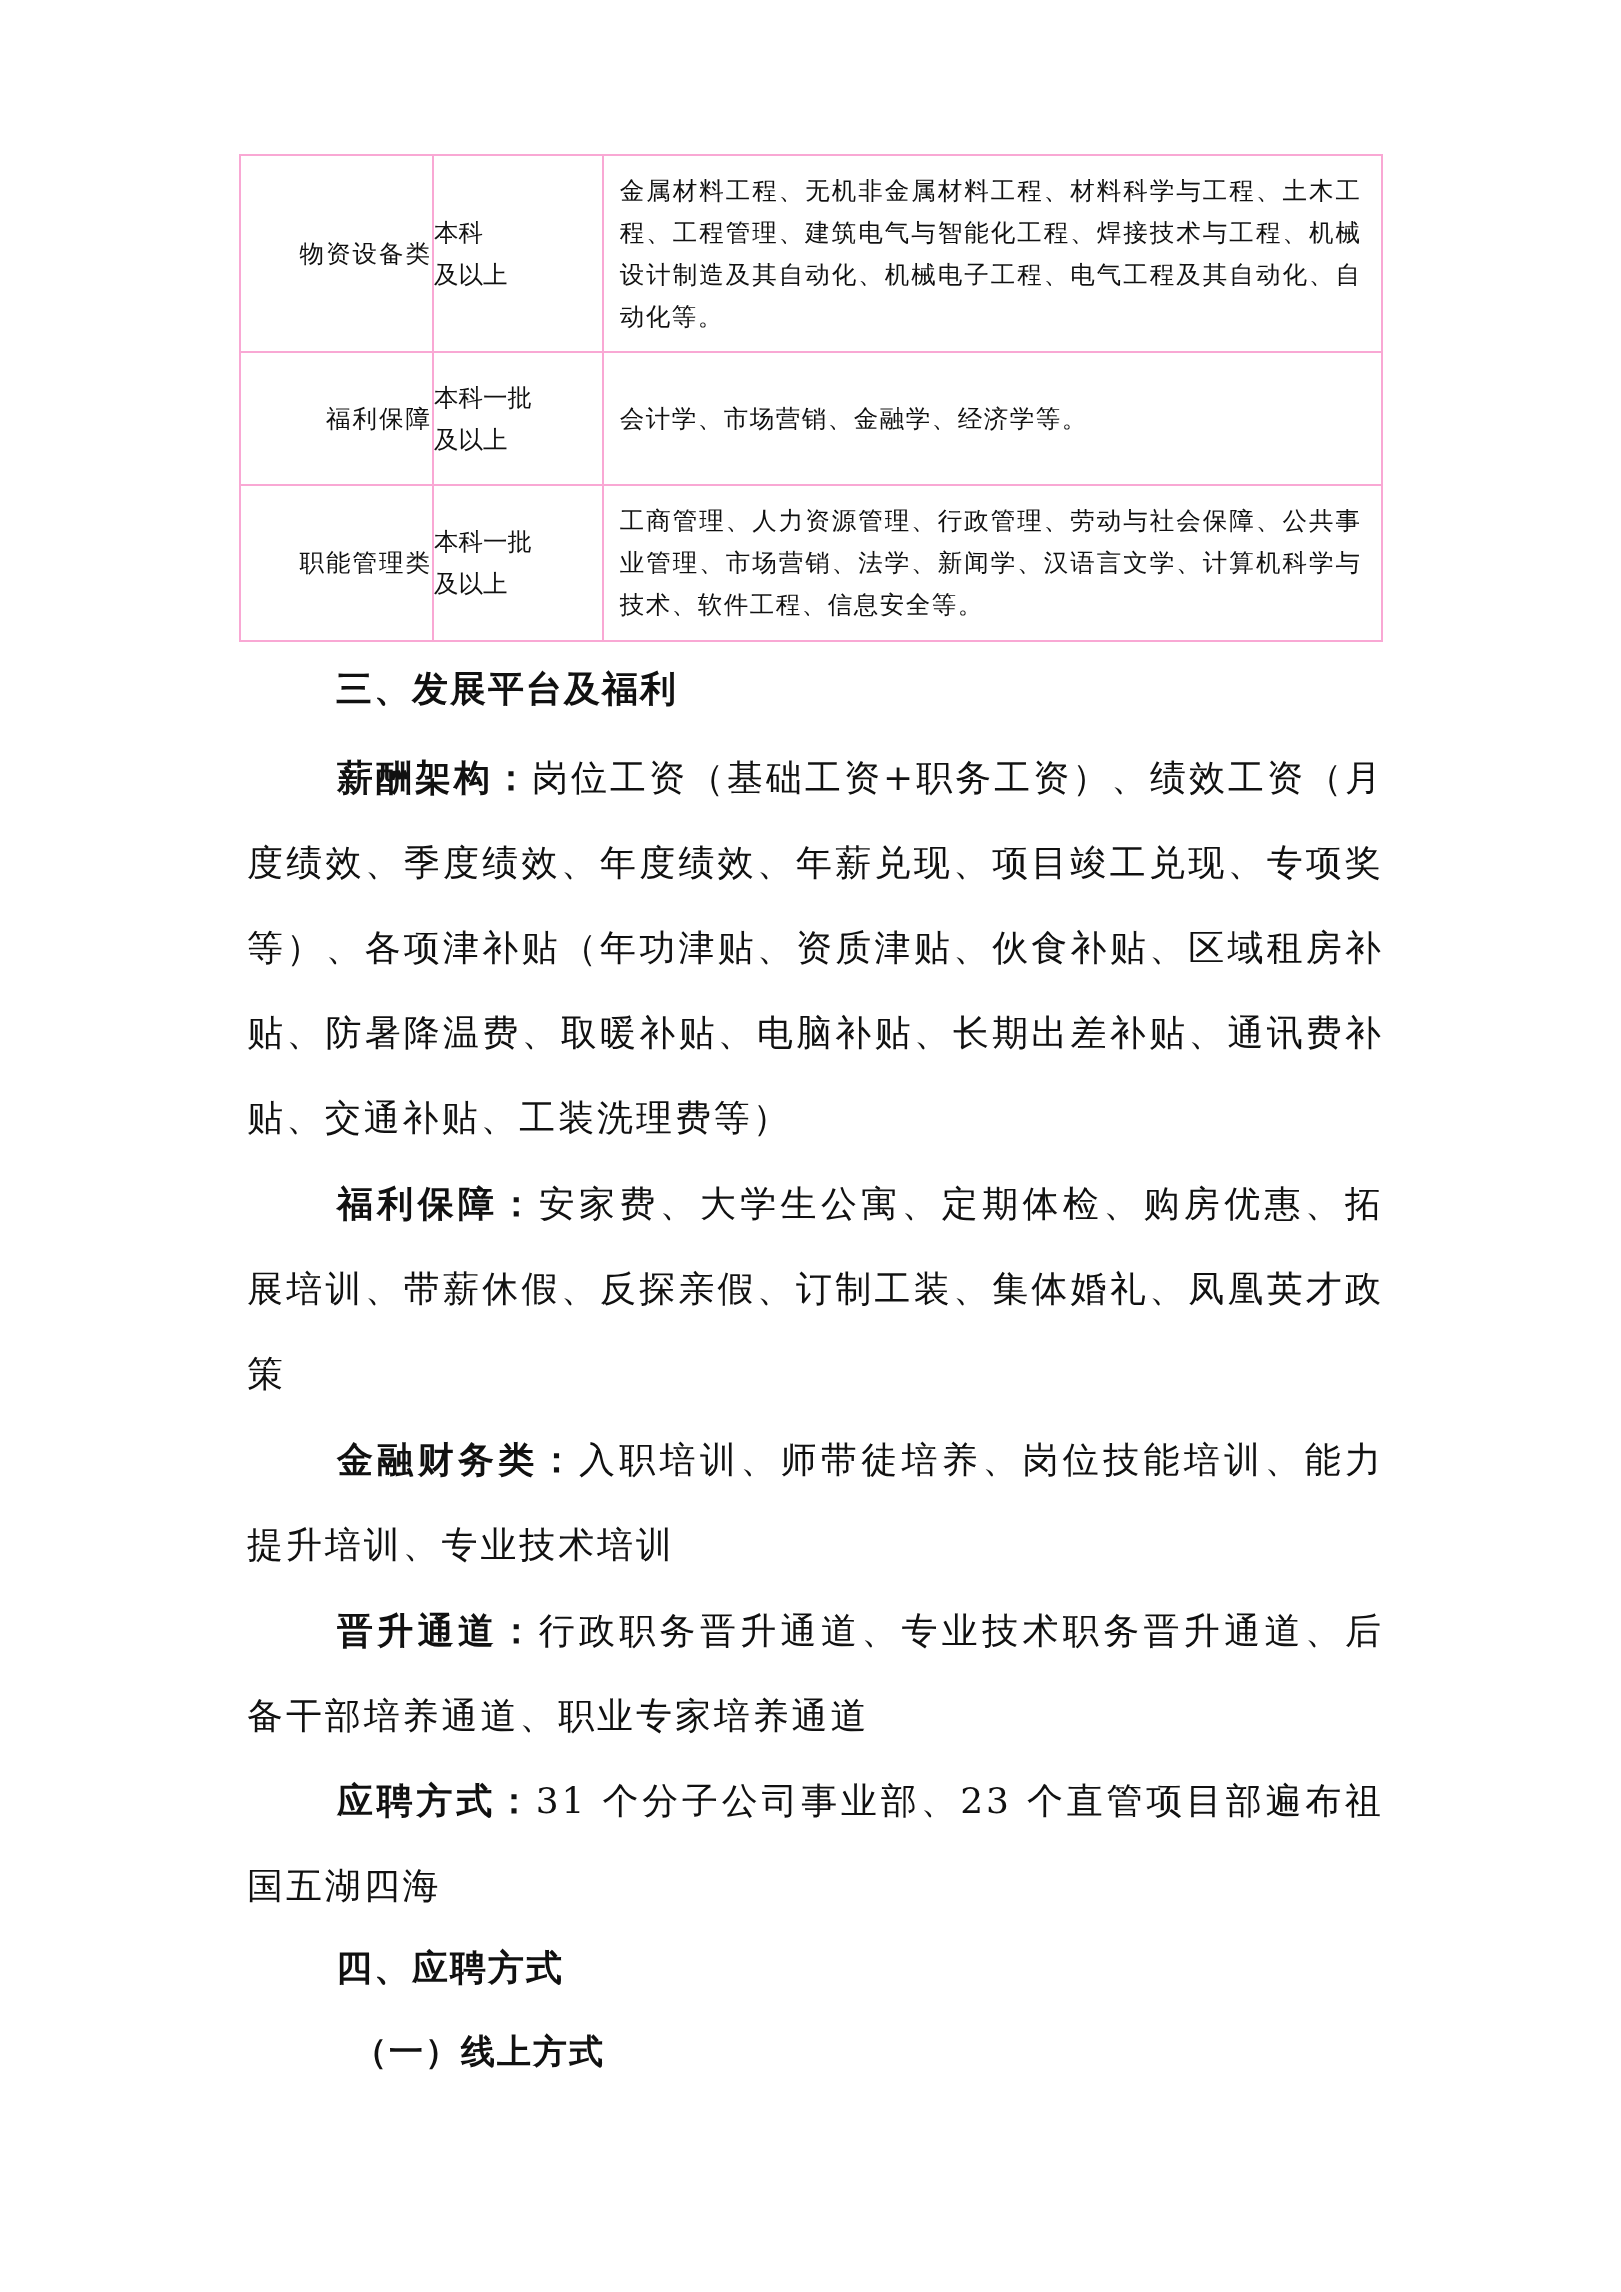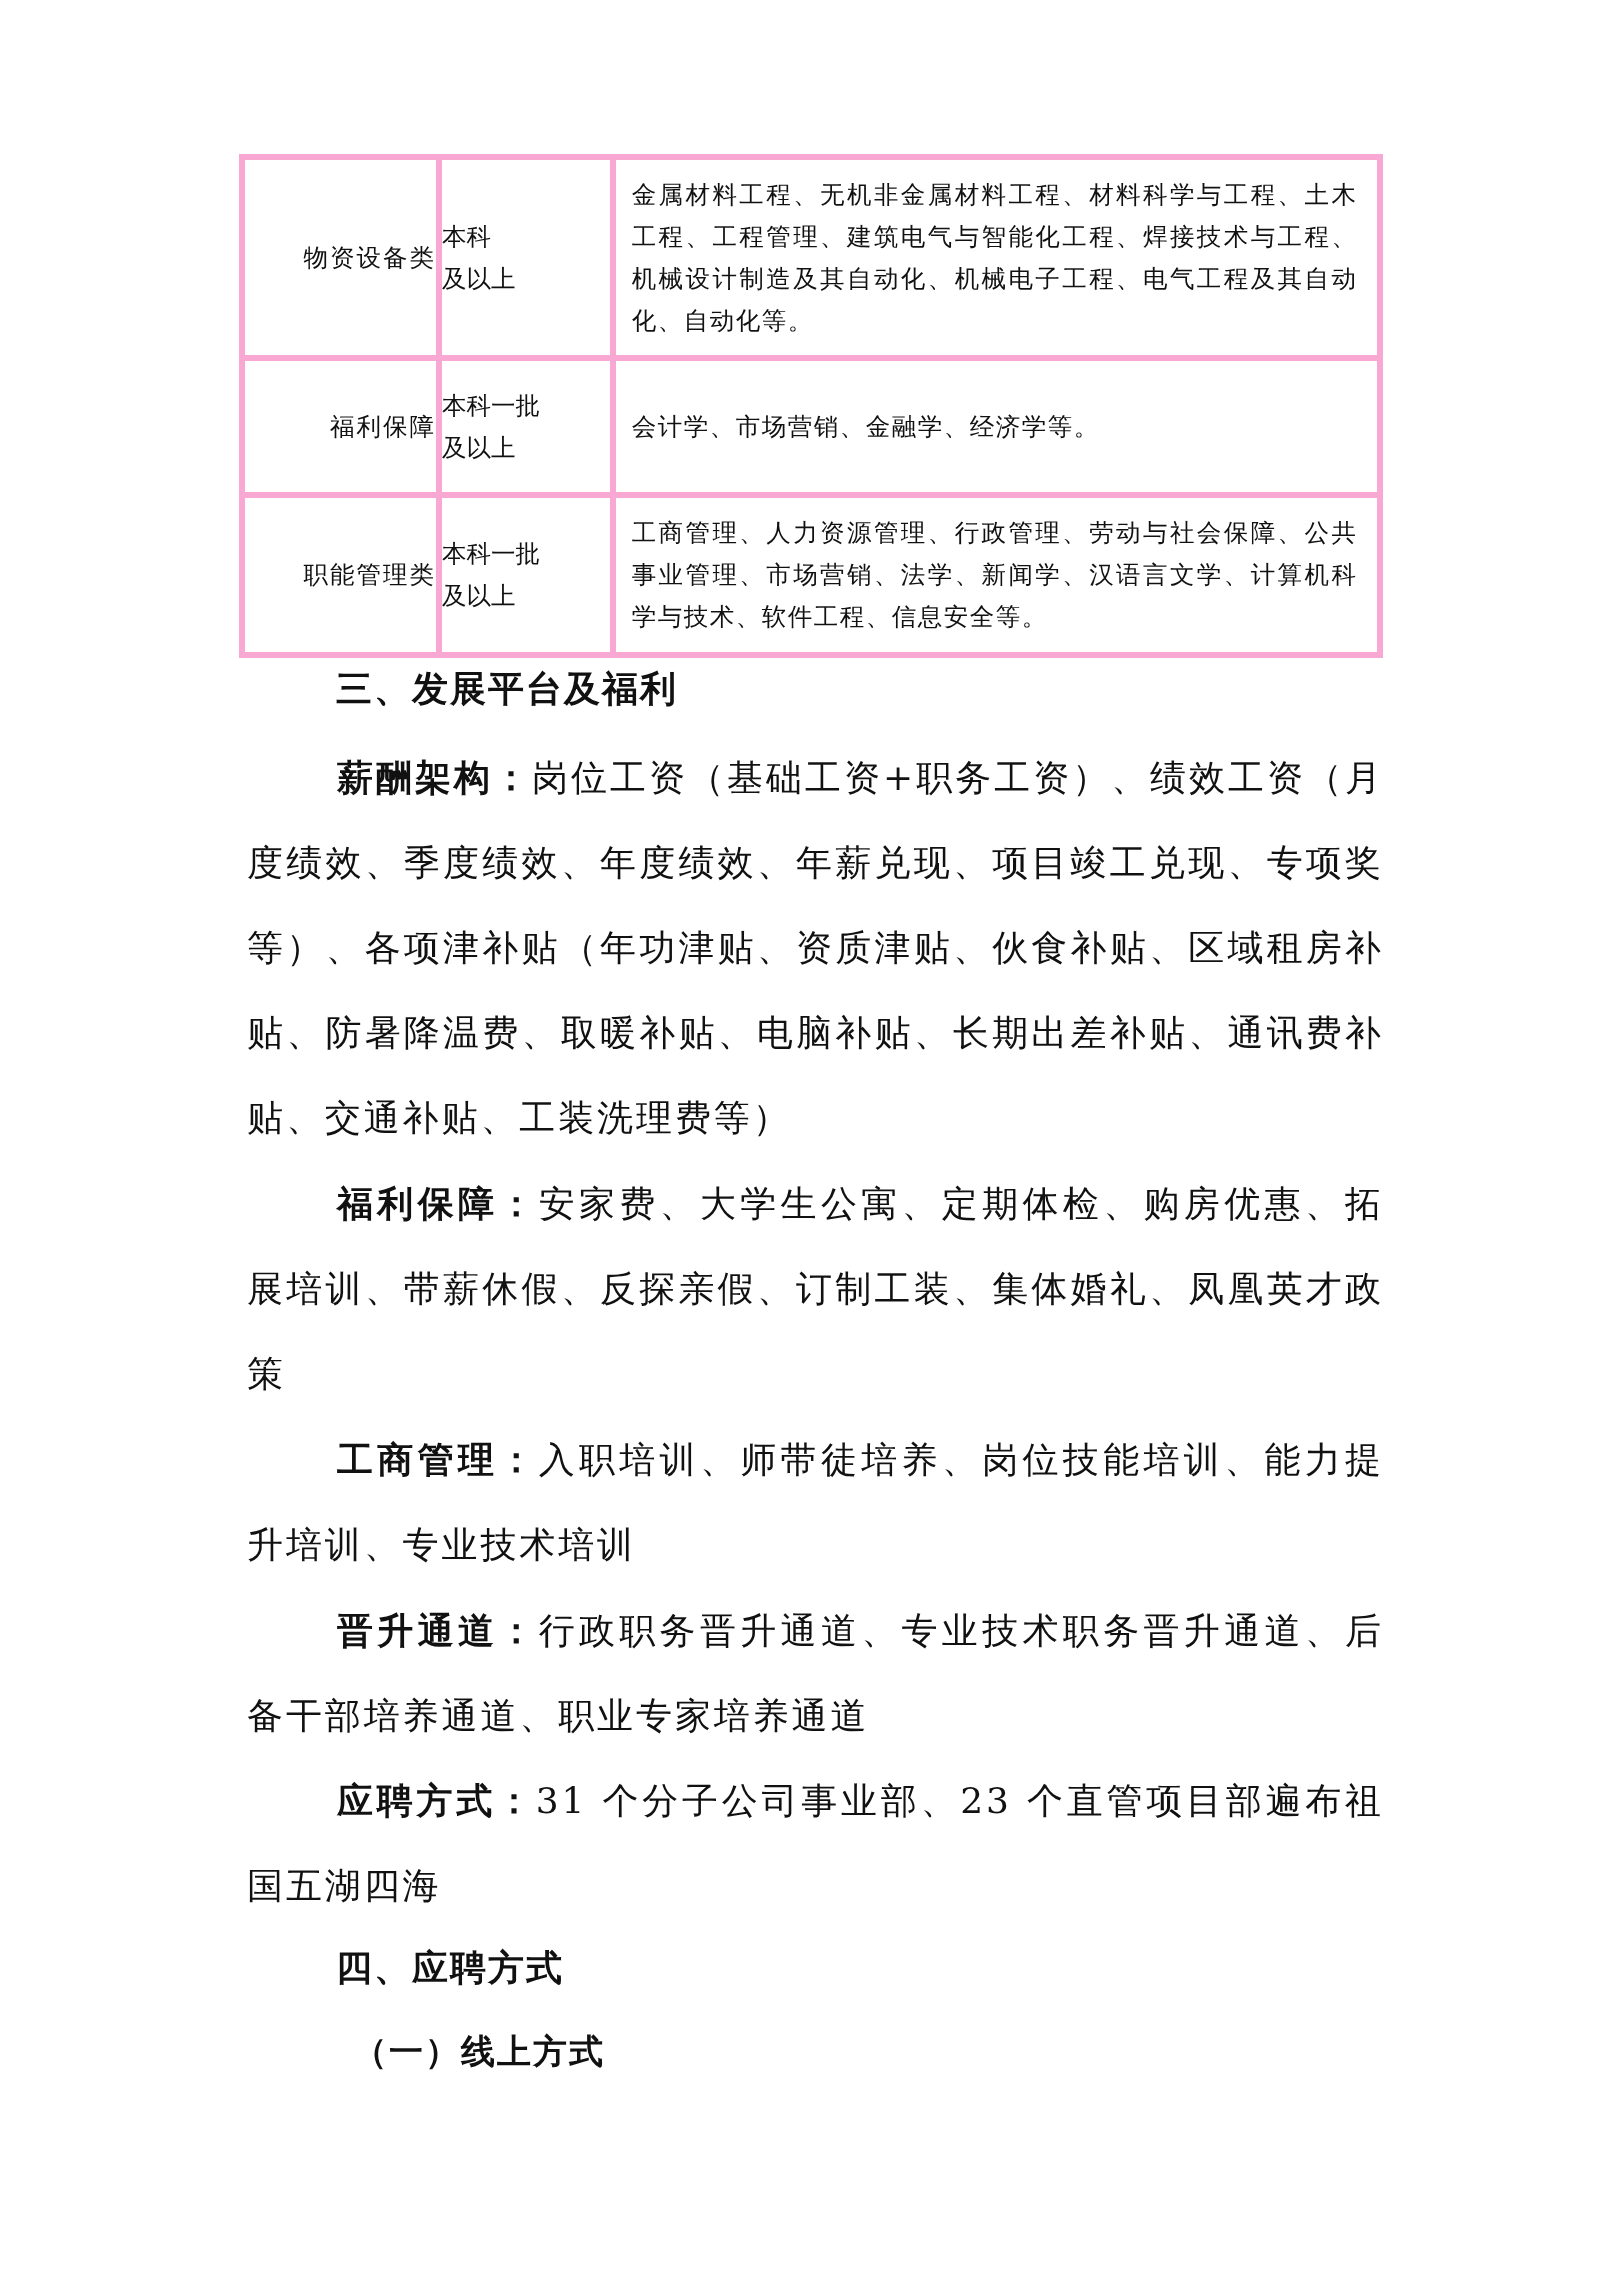--- a/index.html
+++ b/index.html
@@ -2,21 +2,21 @@
 <html><head>
 <meta charset="utf-8">
 <style>
   html, body { margin: 0; padding: 0; background: #ffffff; }
   body { width: 1621px; height: 2293px; position: relative; overflow: hidden;
          font-family: "DejaVu Serif", "Liberation Serif", serif; color: #111; }
   .page { position: absolute; left: 0; top: 0; width: 1621px; height: 2293px; }
 
   table.majors { position: absolute; left: 239px; top: 154px; width: 1144px;
                  border-collapse: collapse; table-layout: fixed; }
-  table.majors td { border: 6px solid #f9a8d4; font-size: 24.5px; line-height: 42px;
+  table.majors td { border: 2px solid #f9a8d4; font-size: 24.5px; line-height: 42px;
                     vertical-align: middle; padding: 0; }
   td.cat { width: 191px; text-align: right; letter-spacing: 2px; }
   td.edu { width: 168px; text-align: left; }
   td.majors-cell { padding: 0 19.6px 0 15.7px !important; text-align: justify; letter-spacing: 1.5px; }
   tr.r1 td { height: 195px; }
   tr.r2 td { height: 131px; }
   tr.r3 td { height: 154px; }
 
   .h1 { position: absolute; left: 336px; font-family: "DejaVu Sans", "Liberation Sans", sans-serif;
         font-weight: bold; font-size: 36px; letter-spacing: 2px; }
@@ -64,21 +64,21 @@
 
   <div class="para" style="top:1161px;">
     <span class="label">福利保障：</span><span>安家费、大学生公寓、定期体检、购房优惠、拓展培训、带薪休假、反探亲假、订制工装、集体婚礼、凤凰英才政策</span>
   </div>
 
   <div class="para" style="top:735px;">
     <span class="label">薪酬架构：</span><span>岗位工资（基础工资+职务工资）、绩效工资（月度绩效、季度绩效、年度绩效、年薪兑现、项目竣工兑现、专项奖等）、各项津补贴（年功津贴、资质津贴、伙食补贴、区域租房补贴、防暑降温费、取暖补贴、电脑补贴、长期出差补贴、通讯费补贴、交通补贴、工装洗理费等）</span>
   </div>
 
   <div class="para" style="top:1417px;">
-    <span class="label">工商管理：</span><span>入职培训、师带徒培养、岗位技能培训、能力提升培训、专业技术培训</span>
+    <span class="label">金融财务类：</span><span>入职培训、师带徒培养、岗位技能培训、能力提升培训、专业技术培训</span>
   </div>
 
   <div class="para" style="top:1588px;">
     <span class="label">晋升通道：</span><span>行政职务晋升通道、专业技术职务晋升通道、后备干部培养通道、职业专家培养通道</span>
   </div>
 
   <div class="para" style="top:1758px;">
     <span class="label">应聘方式：</span><span>31 个分子公司事业部、23 个直管项目部遍布祖国五湖四海</span>
   </div>
 

